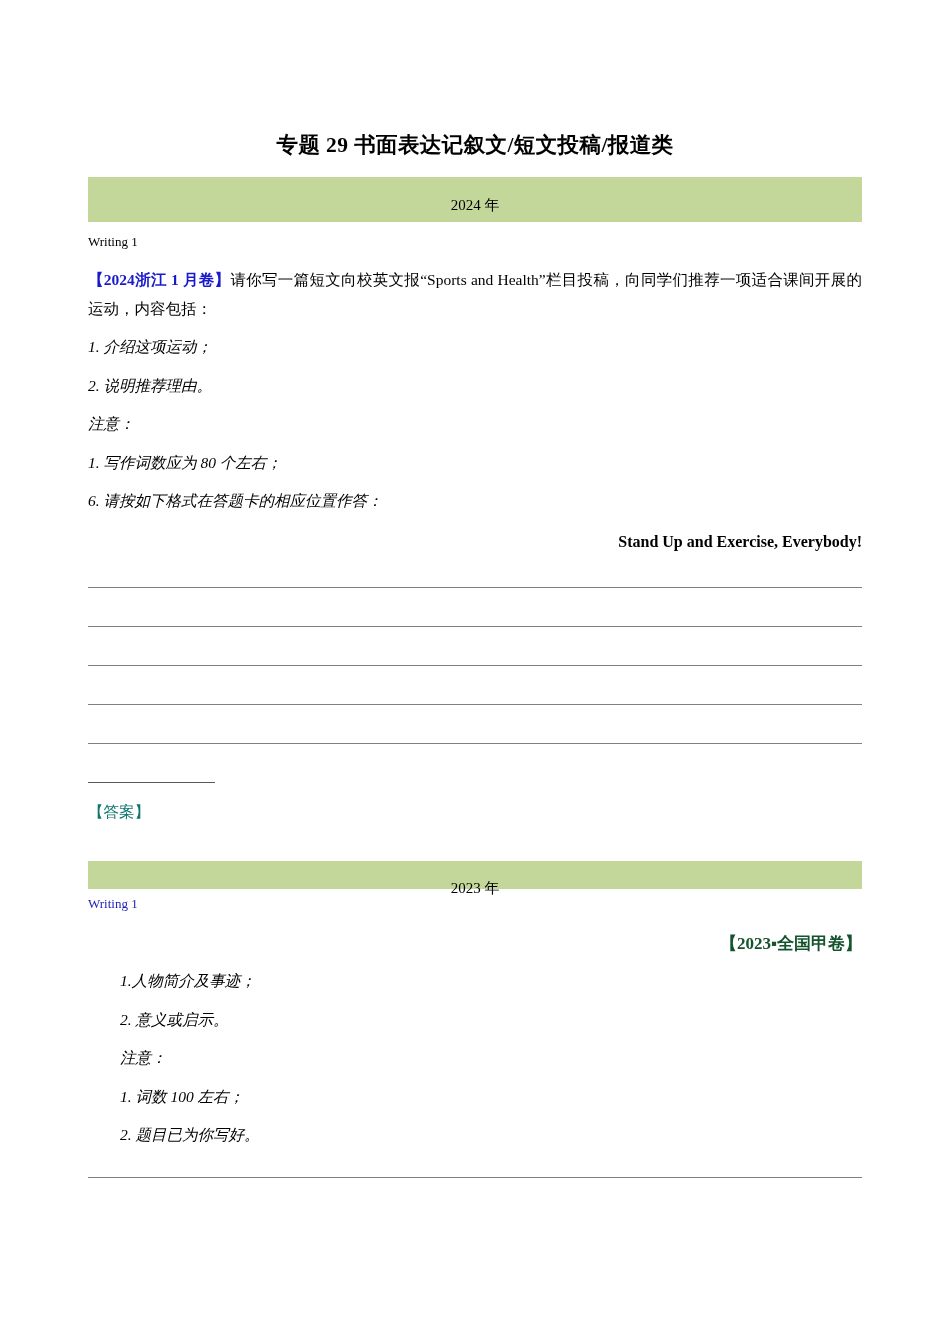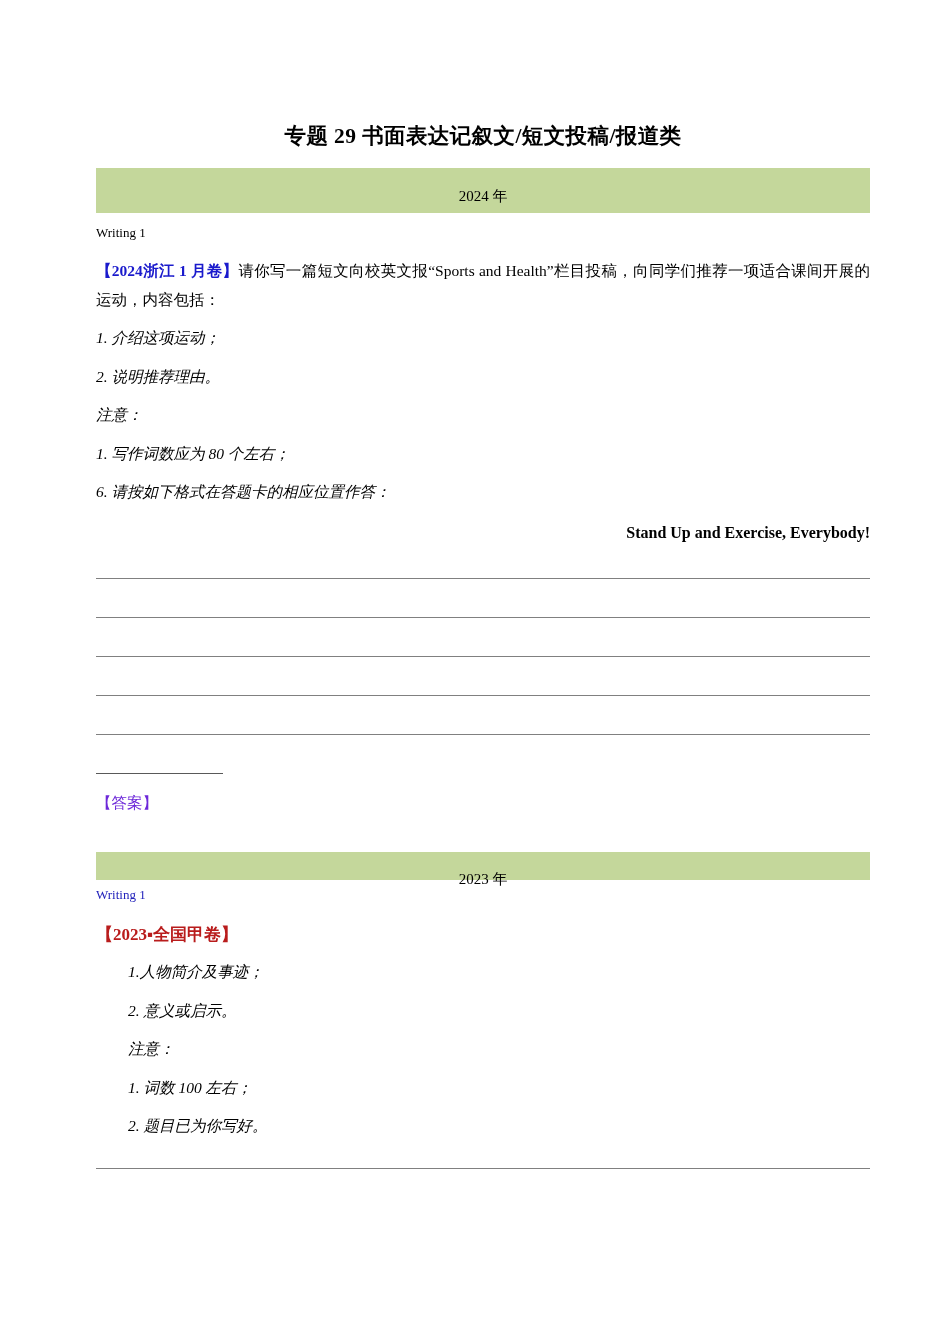--- a/index.html
+++ b/index.html
@@ -18,23 +18,22 @@
   .page {
     position: absolute;
     left: 0;
     top: 0;
     width: 950px;
     height: 1344px;
   }
   .content {
     position: absolute;
     left: 88px;
-    top: 0;
+    top: 9px;
     width: 774px;
-    margin-left: 8px;
   }
 
   
   .doc-title {
     text-align: center;
     font-weight: bold;
     font-size: 21.5px;
     letter-spacing: 0.4px;
     margin: 0;
     padding-top: 122px;
@@ -123,30 +122,30 @@
   .rule-bottom {
     width: 774px;
     border-bottom: 1px solid #808080;
     height: 0;
     margin-top: 28px;
   }
 
   
   .answer-tag {
     font-size: 15.5px;
-    color: #6d28d9;
+    color: #0f766e;
     margin: 0;
     padding-top: 17px;
     line-height: 1.6;
   }
 
   
   .exam-heading {
-    text-align: left;
-    color: #b91c1c;
+    text-align: right;
+    color: #14532d;
     font-weight: bold;
     font-size: 17px;
     margin: 0;
     padding-top: 17px;
     line-height: 1.6;
     font-family: Liberation Serif, serif;
   }
 
   .spacer-section { height: 36px; }
 </style>

